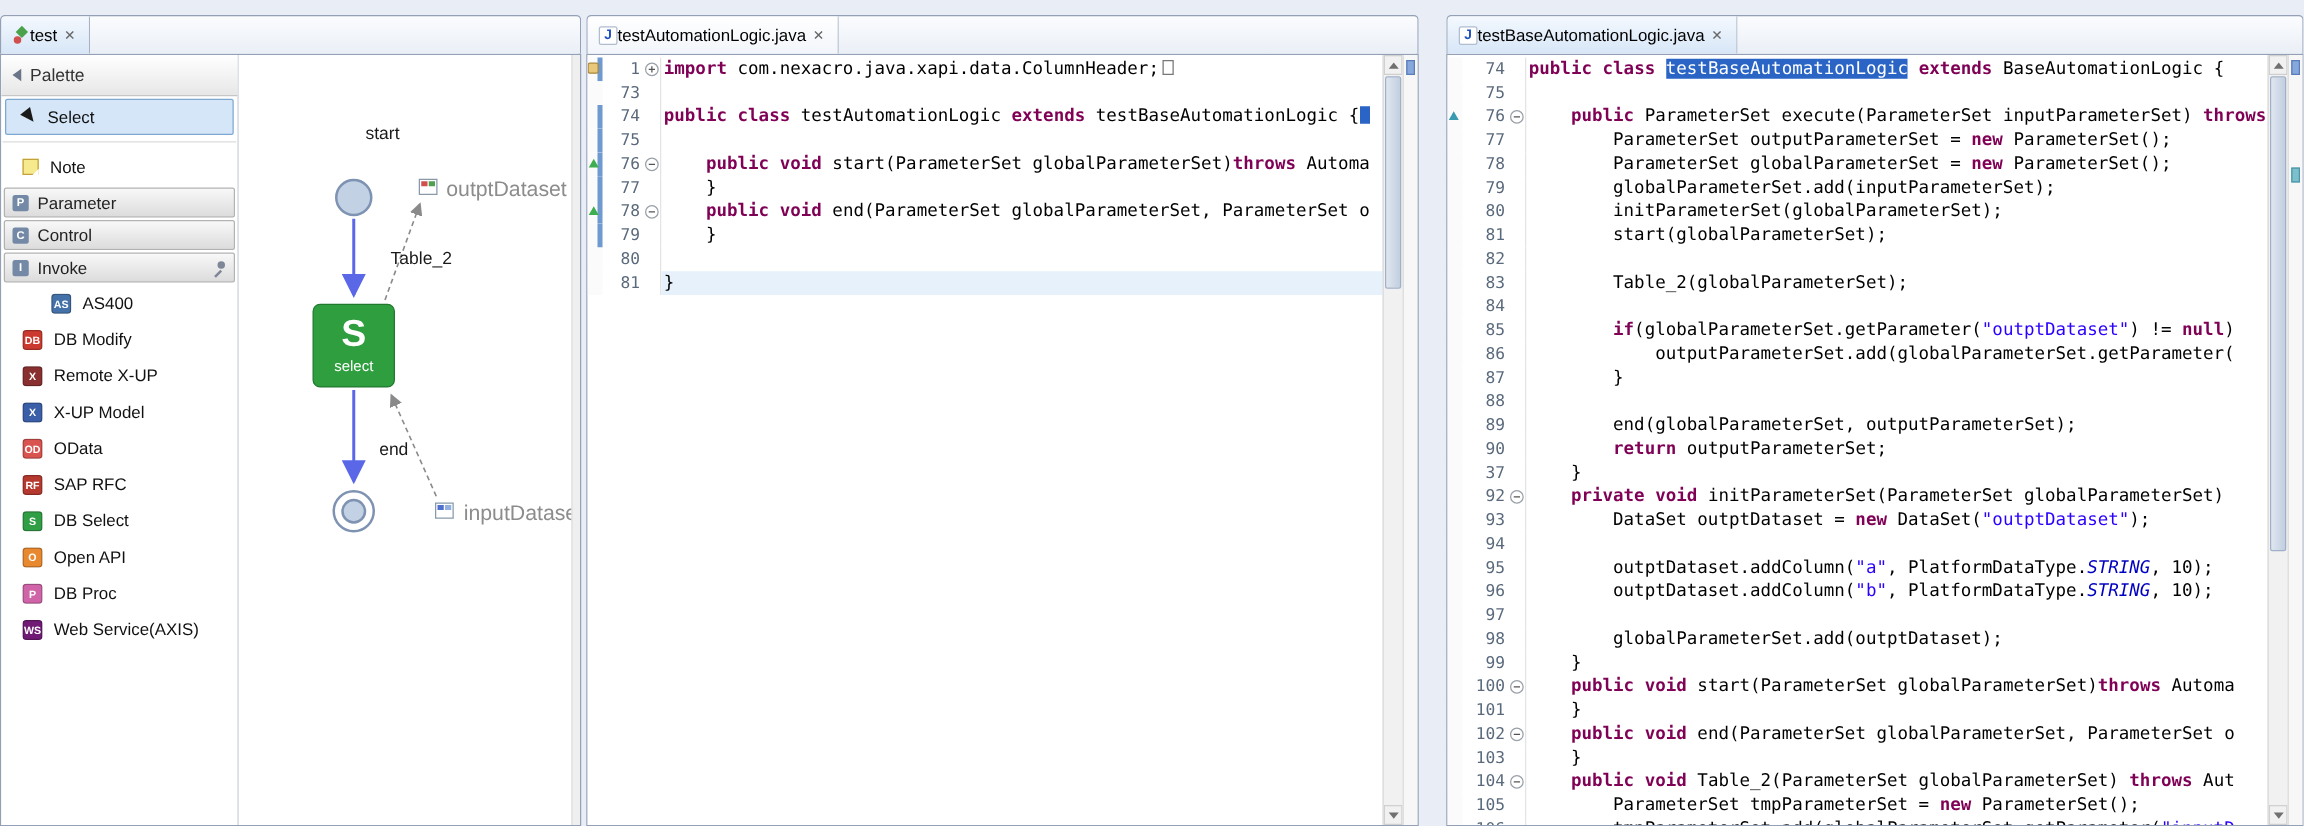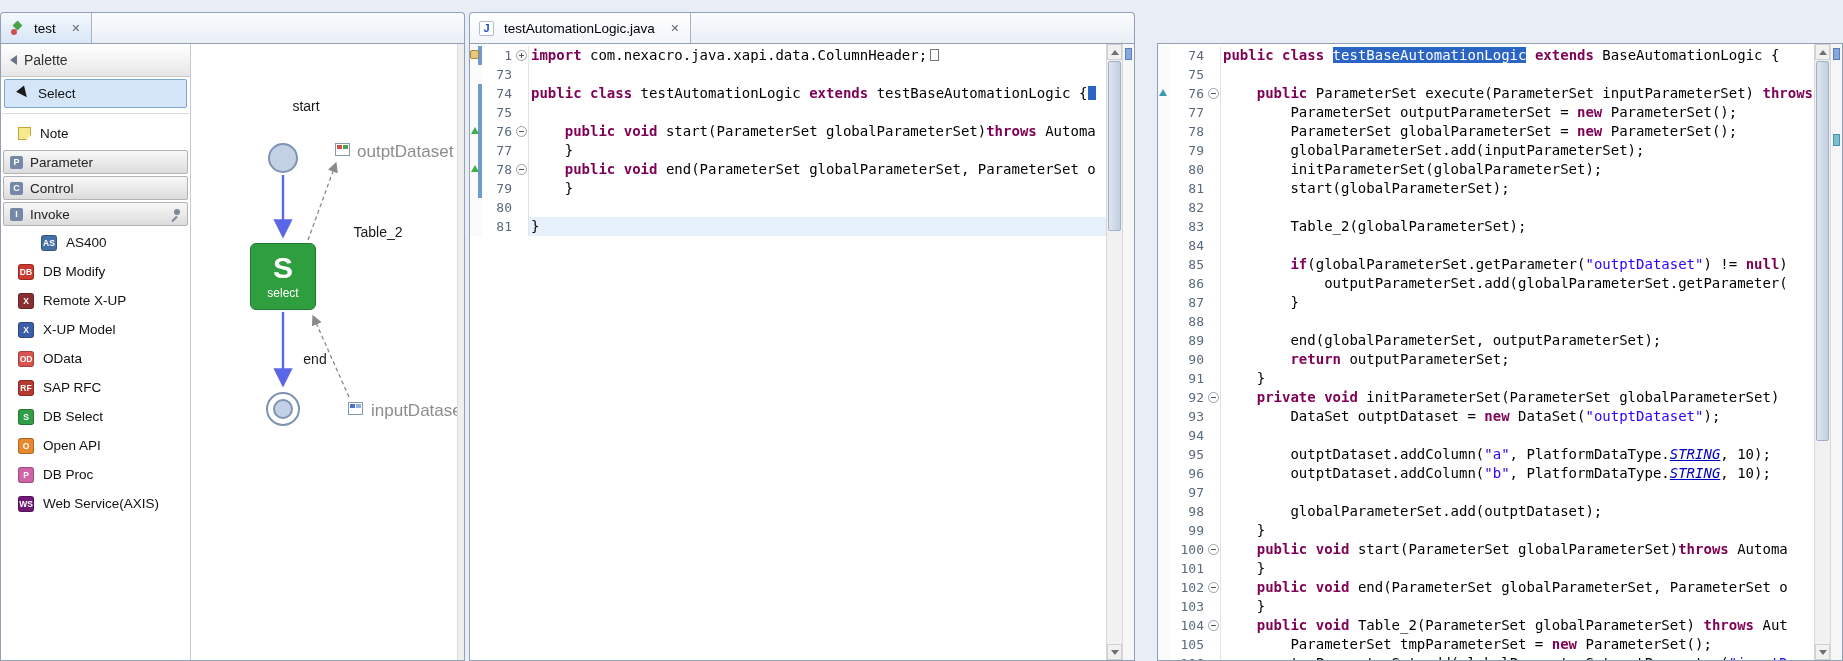--- a/index.html
+++ b/index.html
@@ -11,21 +11,21 @@
   .panel{position:absolute;top:0;height:661px;}
   #panel-left{left:0;width:465px;}
   #panel-mid{left:469px;width:666px;}
   #panel-right{left:1157px;width:686px;}
   .tabband{position:absolute;left:0;right:0;top:12px;height:31px;
            background:linear-gradient(#fbfcfe,#eaeff6);
            border:1px solid #93a0b6;border-bottom:none;border-radius:4px 4px 0 0;
            display:flex;z-index:2;overflow:hidden;}
   .pbody{position:absolute;left:0;right:0;top:43px;bottom:0;background:#fff;
          border:1px solid #93a0b6;overflow:hidden;z-index:1;}
-  .tab{height:30px;display:flex;align-items:center;gap:10px;padding:0 9px;
+  .tab{height:30px;display:flex;align-items:center;gap:0;padding:0 9px;
        border-right:1px solid #a8b2c4;border-radius:4px 0 0 0;font-size:13.5px;color:#000;white-space:nowrap;text-align:right;}
   .tab.blue{background:linear-gradient(#f4f9fe,#d7e6f7);}
   .tab.white{background:linear-gradient(#ffffff,#f2f5fa);}
   .jicon{width:15px;height:15px;background:#fff;border:1px solid #b0bcd0;border-radius:2px;
          display:flex;align-items:center;justify-content:center;font-size:11px;font-weight:bold;color:#2050c0;flex:none;}
   .jicon::before{content:"J";}
   .flowicon{width:14px;height:14px;position:relative;flex:none;}
   .flowicon::before{content:"";position:absolute;left:4px;top:1px;width:7px;height:7px;background:#4aa24a;transform:rotate(45deg);}
   .flowicon::after{content:"";position:absolute;left:1px;bottom:0;width:6px;height:6px;background:#d05050;border-radius:50%;}
   .tclose{margin-left:4px;color:#666;font-size:11px;width:12px;height:12px;display:flex;align-items:center;justify-content:center;}
@@ -62,21 +62,21 @@
   .ic-note{width:13px;height:13px;background:#f7ea8e;border:1px solid #c2a23a;position:relative;flex:none;}
   .ic-note::after{content:"";position:absolute;right:-1px;bottom:-1px;border-left:5px solid transparent;border-bottom:5px solid #fff;}
 
   
   .canvas{flex:1;position:relative;background:#fff;overflow:hidden;}
   .canvas svg{position:absolute;left:0;top:0;}
   .f-arrow{stroke:var(--arrow-blue,#5a68e8);stroke-width:2.4;}
   .d-arrow{stroke:#8a8a8a;stroke-width:1.3;stroke-dasharray:4 3;}
   .c-label{position:absolute;transform:translateX(-50%);font-size:14px;color:#1a1a1a;white-space:nowrap;}
   .lab-start{left:115px;top:54px;}
-  .lab-table{left:146px;top:180px;margin-left:41px;}
+  .lab-table{left:146px;top:154px;}
   .lab-end{left:124px;top:307px;}
   .ds-label{position:absolute;font-size:17px;color:#8c8c8c;white-space:nowrap;}
   .ds-label.out{left:166px;top:98px;}
   .ds-label.in{left:180px;top:357px;}
   .ds-icon{position:absolute;width:15px;height:13px;background:#fff;border:1px solid #8899aa;}
   .ds-icon.out{left:144px;top:99px;}
   .ds-icon.in{left:157px;top:358px;}
   .ds-icon::before{content:"";position:absolute;left:1px;top:1px;width:5px;height:4px;}
   .ds-icon::after{content:"";position:absolute;left:7px;top:1px;width:5px;height:4px;}
   .ds-icon.out::before{background:#d05050;} .ds-icon.out::after{background:#50a050;}
@@ -107,21 +107,21 @@
   #panel-mid .ed-num{width:33px;} #panel-right .ed-num{width:37px;}
   .ed-fold{width:14px;flex:none;display:flex;justify-content:center;border-right:1px solid #e4e4e4;}
   .fold-ic{position:relative;display:inline-block;width:11px;height:11px;margin-top:4px;border:1px solid #9aa0a8;
            border-radius:50%;background:#fff;}
   .fold-ic::before{content:"";position:absolute;left:2px;right:2px;top:4px;height:1px;background:#555;}
   .fold-plus::after{content:"";position:absolute;top:2px;bottom:2px;left:4px;width:1px;background:#555;}
   .ed-code{flex:1;overflow:hidden;white-space:pre;color:#000;padding-left:2px;}
   .ed-row.current .ed-code{background:#e6f1fc;}
   .tk-k{color:var(--kw,#7f0055);font-weight:bold;}
   .tk-s{color:var(--str,#2a00ff);}
-  .tk-st{color:var(--staticfield,#0000c0);font-style:italic;text-decoration:underline;}
+  .tk-st{color:var(--staticfield,#0000c0);font-style:italic;}
   .tk-sel{background:var(--sel,#2a64c5);color:#fff;}
   .curbox{display:inline-block;width:8px;height:14px;background:var(--sel,#2a64c5);vertical-align:-2px;margin-left:1px;}
   .foldbox{display:inline-block;width:9px;height:12px;border:1px solid #777;background:#fff;vertical-align:-1px;margin-left:3px;}
 
   
   .vscroll{flex:none;width:16px;position:relative;background:#f1f1f1;border-left:1px solid #d8d8d8;}
   .sb-btn{position:absolute;left:0;right:0;height:16px;background:#f1f1f1;border:1px solid #d0d0d0;
           display:flex;align-items:center;justify-content:center;}
   .sb-btn.up{top:0;} .sb-btn.down{bottom:0;}
   .sb-btn.up::before{content:"";border-left:4px solid transparent;border-right:4px solid transparent;border-bottom:5px solid #707070;}
@@ -368,20 +368,27 @@
           <div class="sb-btn down"></div>
         </div>
         <div class="ovruler">
           <span class="ov-mark" style="top:4px;"></span>
         </div>
       </div>
     </div>
   </section>
 
   <section class="panel" id="panel-right">
+    <div class="tabband">
+      <div class="tab blue">
+        <span class="jicon"></span>
+        <span>testBaseAutomationLogic.java</span>
+        <span class="tclose"></span>
+      </div>
+    </div>
     <div class="pbody">
       <div class="edwrap">
         <div class="ed-scroll" id="editor2-lines">
             <div class="ed-row">
               <div class="ed-marker"></div>
               <div class="ed-num">74</div>
               <div class="ed-fold"></div>
               <div class="ed-code"><span class="tk-k">public</span><span class="tk-d"> </span><span class="tk-k">class</span><span class="tk-d"> </span><span class="tk-sel">testBaseAutomationLogic</span><span class="tk-d"> </span><span class="tk-k">extends</span><span class="tk-d"> BaseAutomationLogic {</span></div>
             </div>
             <div class="ed-row">
@@ -479,21 +486,21 @@
               <div class="ed-code"><span class="tk-d">        end(globalParameterSet, outputParameterSet);</span></div>
             </div>
             <div class="ed-row">
               <div class="ed-marker"></div>
               <div class="ed-num">90</div>
               <div class="ed-fold"></div>
               <div class="ed-code"><span class="tk-d">        </span><span class="tk-k">return</span><span class="tk-d"> outputParameterSet;</span></div>
             </div>
             <div class="ed-row">
               <div class="ed-marker"></div>
-              <div class="ed-num">91</div>
+              <div class="ed-num">37</div>
               <div class="ed-fold"></div>
               <div class="ed-code"><span class="tk-d">    }</span></div>
             </div>
             <div class="ed-row">
               <div class="ed-marker"></div>
               <div class="ed-num">92</div>
               <div class="ed-fold">
                 <span class="fold-ic fold-minus"></span>
               </div>
               <div class="ed-code"><span class="tk-d">    </span><span class="tk-k">private</span><span class="tk-d"> </span><span class="tk-k">void</span><span class="tk-d"> initParameterSet(ParameterSet globalParameterSet)</span></div>

